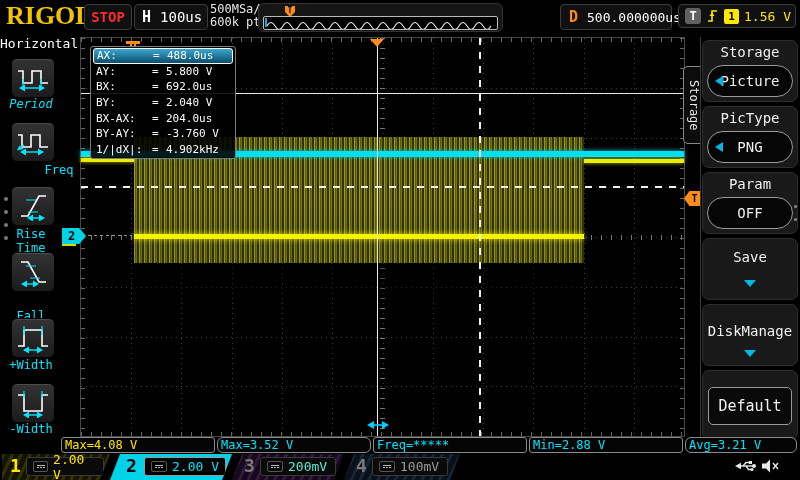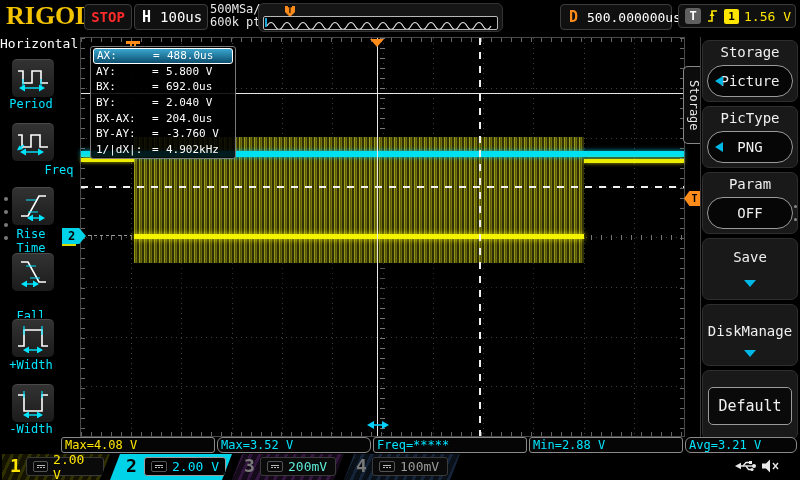--- a/index.html
+++ b/index.html
@@ -156,21 +156,21 @@
 
   <div class="abs func-btn" style="top:58px;">
     <svg width="36" height="30" viewBox="0 0 36 30">
       <path d="M3 8 h5 v12 h9 V8 h9 v12 h7" stroke="#fff" stroke-width="1.6" fill="none"></path>
       <path d="M9 25 H25" stroke="#00e5ff" stroke-width="1.4"></path>
       <path d="M4 25 L10 21.5 V28.5 Z" fill="#00e5ff"></path>
         <path d="M30 25 L24 21.5 V28.5 Z" fill="#00e5ff"></path>
       <path d="M8 16 V27 M26 16 V27" stroke="#00e5ff" stroke-width="1.2"></path>
     </svg>
   </div>
-  <div class="abs func-label" style="top:97px;">Period</div>
+  <div class="abs func-label" style="top:97px;font-style:italic;">Period</div>
 
   <div class="abs func-btn" style="top:122px;">
     <svg width="36" height="30" viewBox="0 0 36 30">
       <path d="M3 8 h4 v12 h9 V8 h9 v12 h8" stroke="#fff" stroke-width="1.6" fill="none"></path>
       <path d="M3 22 L9 18" stroke="#00e5ff" stroke-width="1.4"></path>
         <path d="M2 23.5 L8.5 22 L4.5 18.5 Z" fill="#00e5ff"></path>
       <path d="M9 25 H24" stroke="#00e5ff" stroke-width="1.4"></path>
       <path d="M5 25 L11 21.5 V28.5 Z" fill="#00e5ff"></path>
         <path d="M29 25 L23 21.5 V28.5 Z" fill="#00e5ff"></path>
     </svg>

